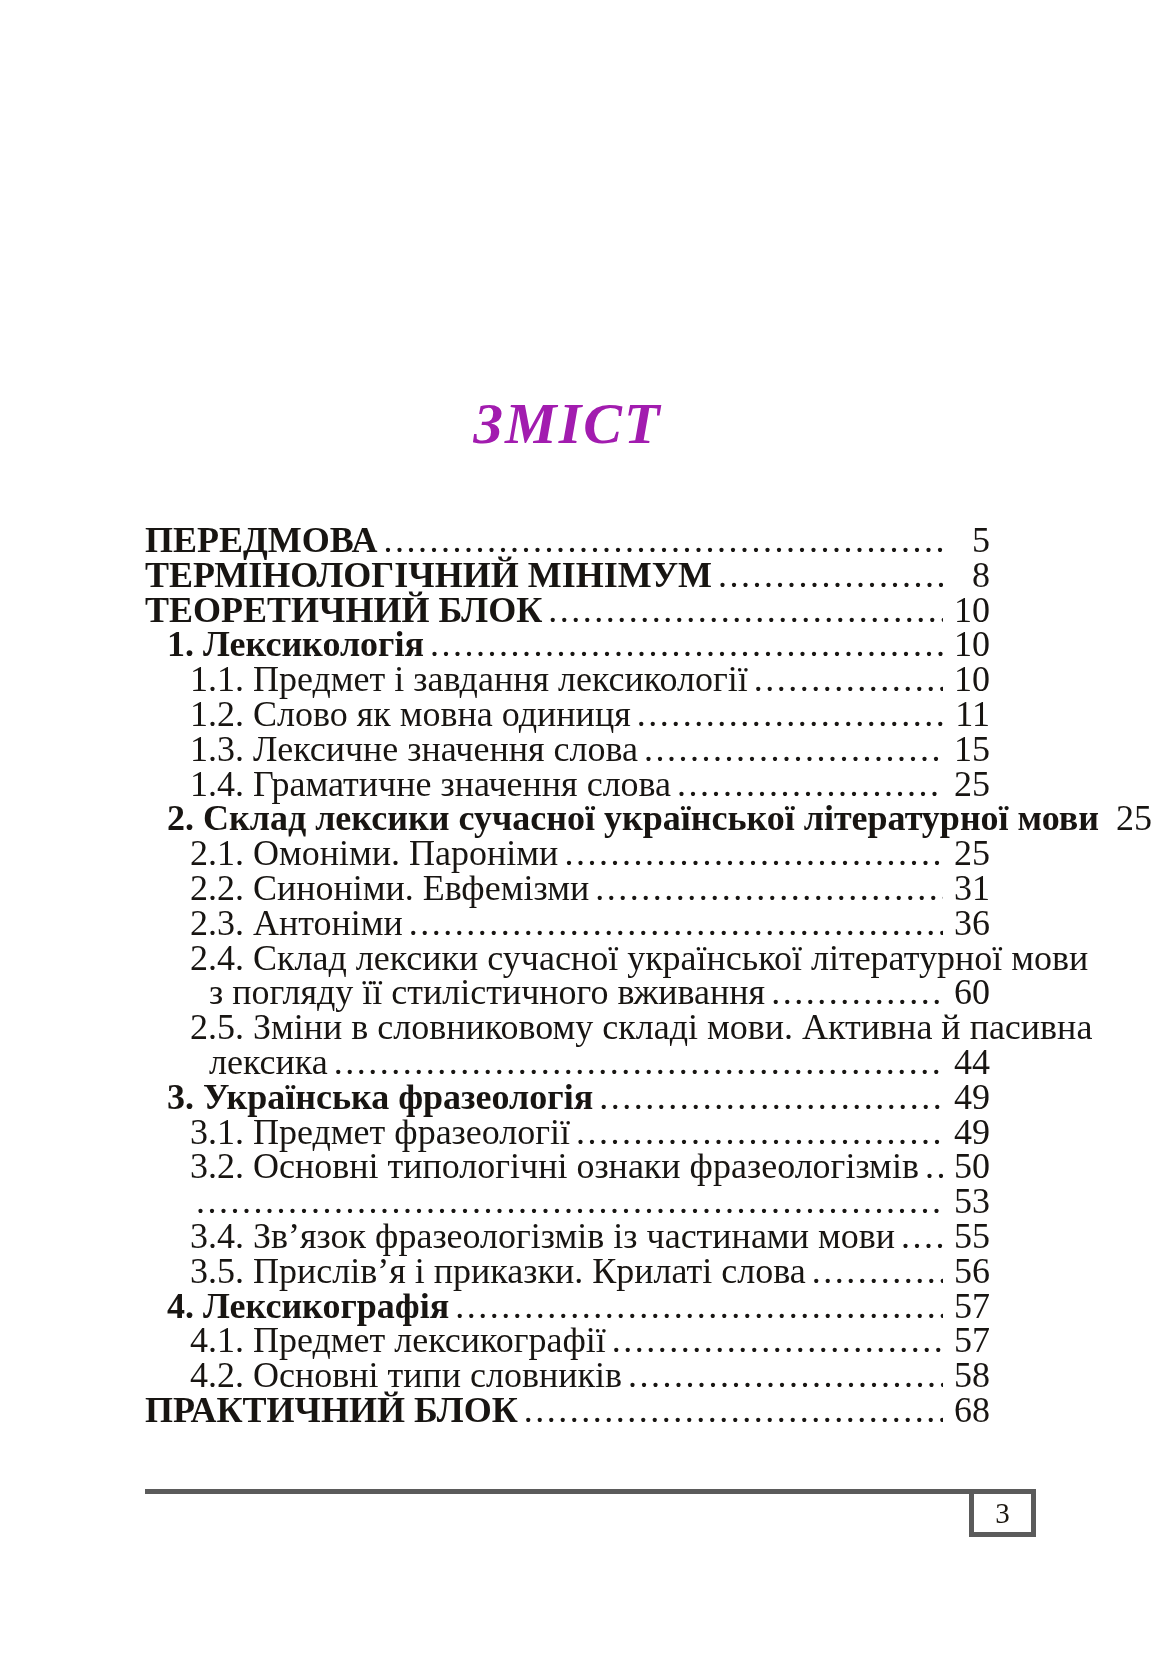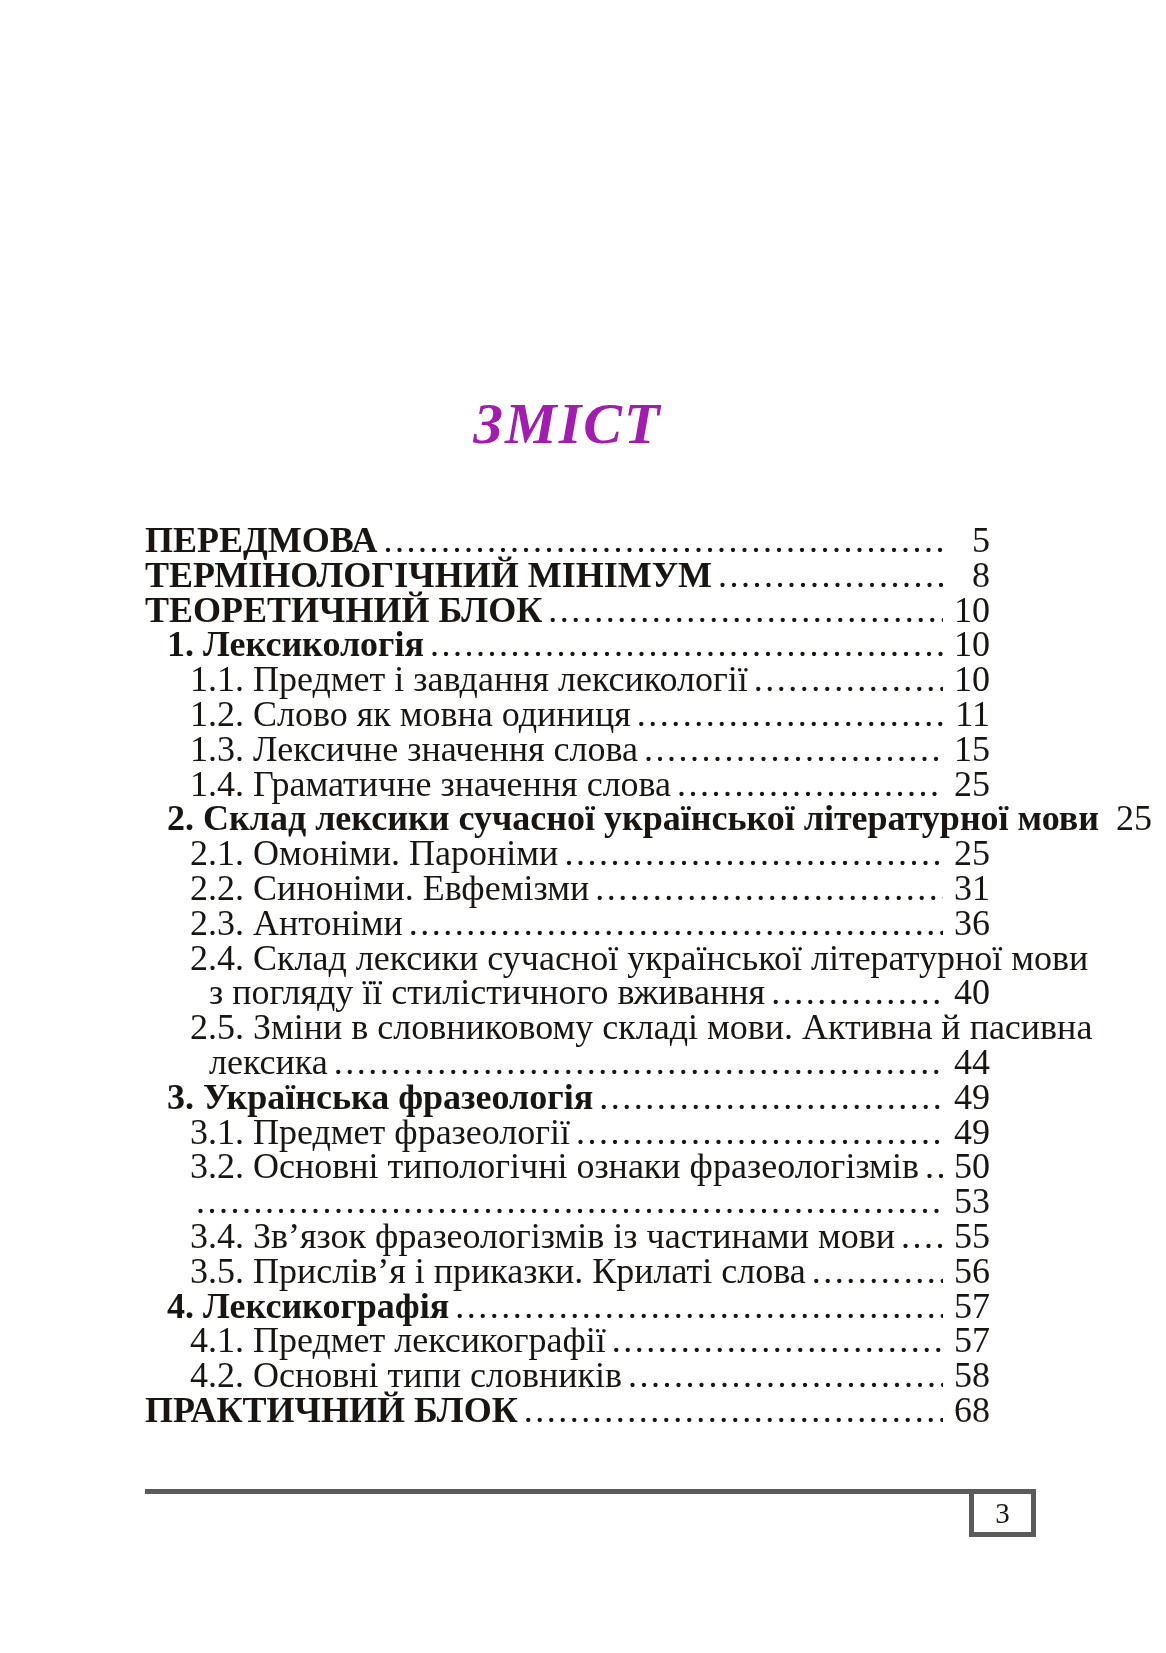--- a/index.html
+++ b/index.html
@@ -161,21 +161,21 @@
     <span class="toc-dots"></span>
     <span class="toc-page">36</span>
   </div>
       <div class="toc-row level-2">
     <span class="toc-label">2.4.  Склад лексики сучасної української літературної мови</span>
 
   </div>
       <div class="toc-row level-3">
     <span class="toc-label">з погляду її стилістичного вживання</span>
     <span class="toc-dots"></span>
-    <span class="toc-page">40</span>
+    <span class="toc-page">60</span>
   </div>
       <div class="toc-row level-2">
     <span class="toc-label">2.5. Зміни в словниковому складі мови. Активна й пасивна</span>
 
   </div>
       <div class="toc-row level-3">
     <span class="toc-label">лексика</span>
     <span class="toc-dots"></span>
     <span class="toc-page">44</span>
   </div>

